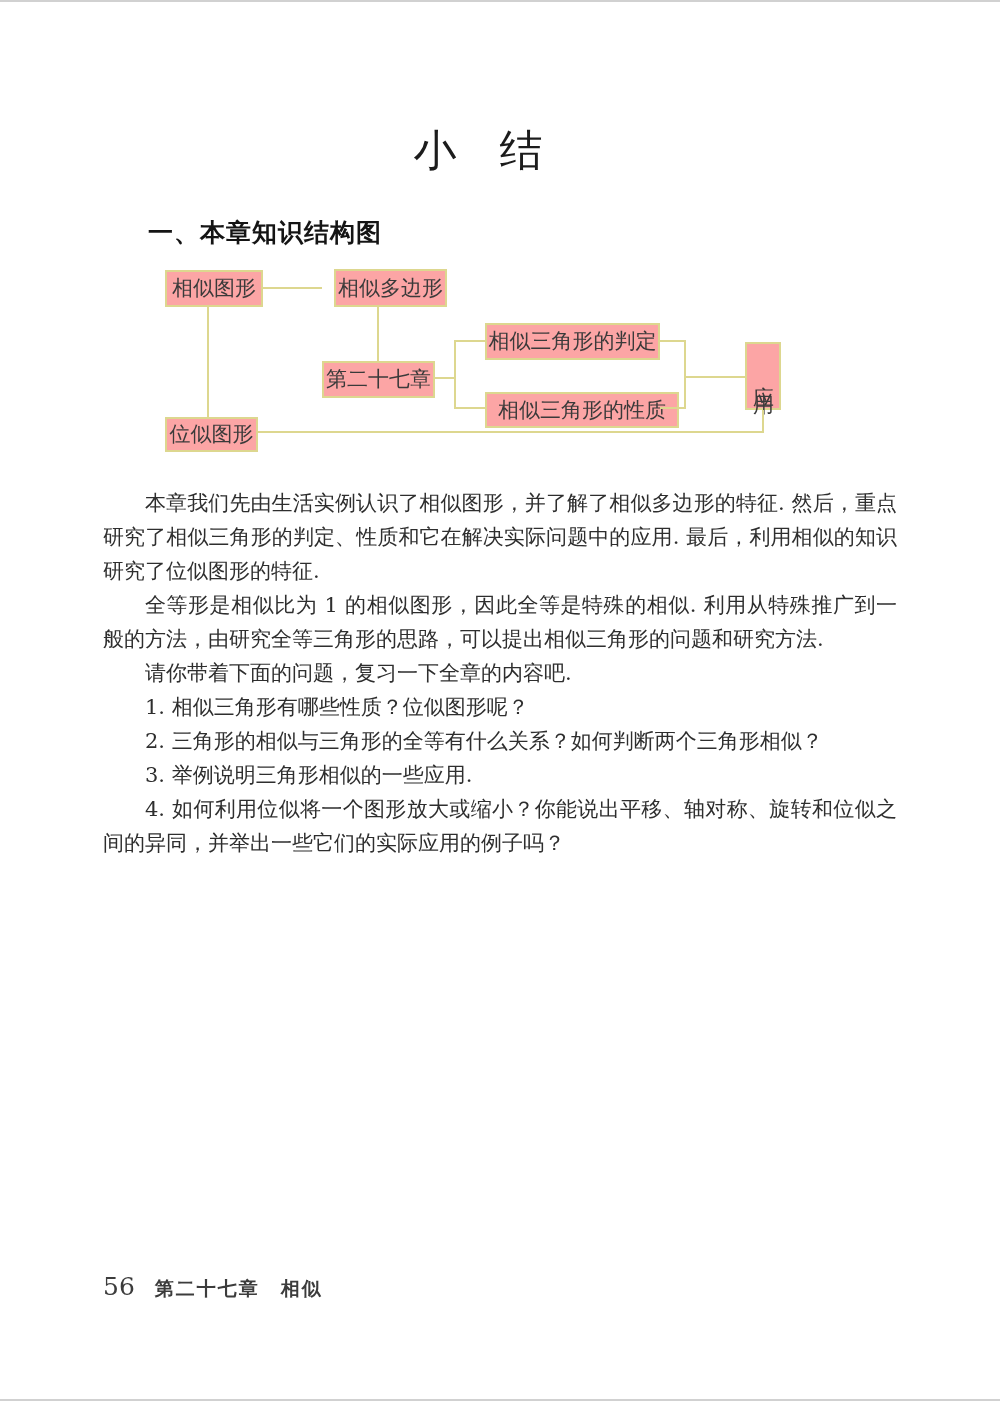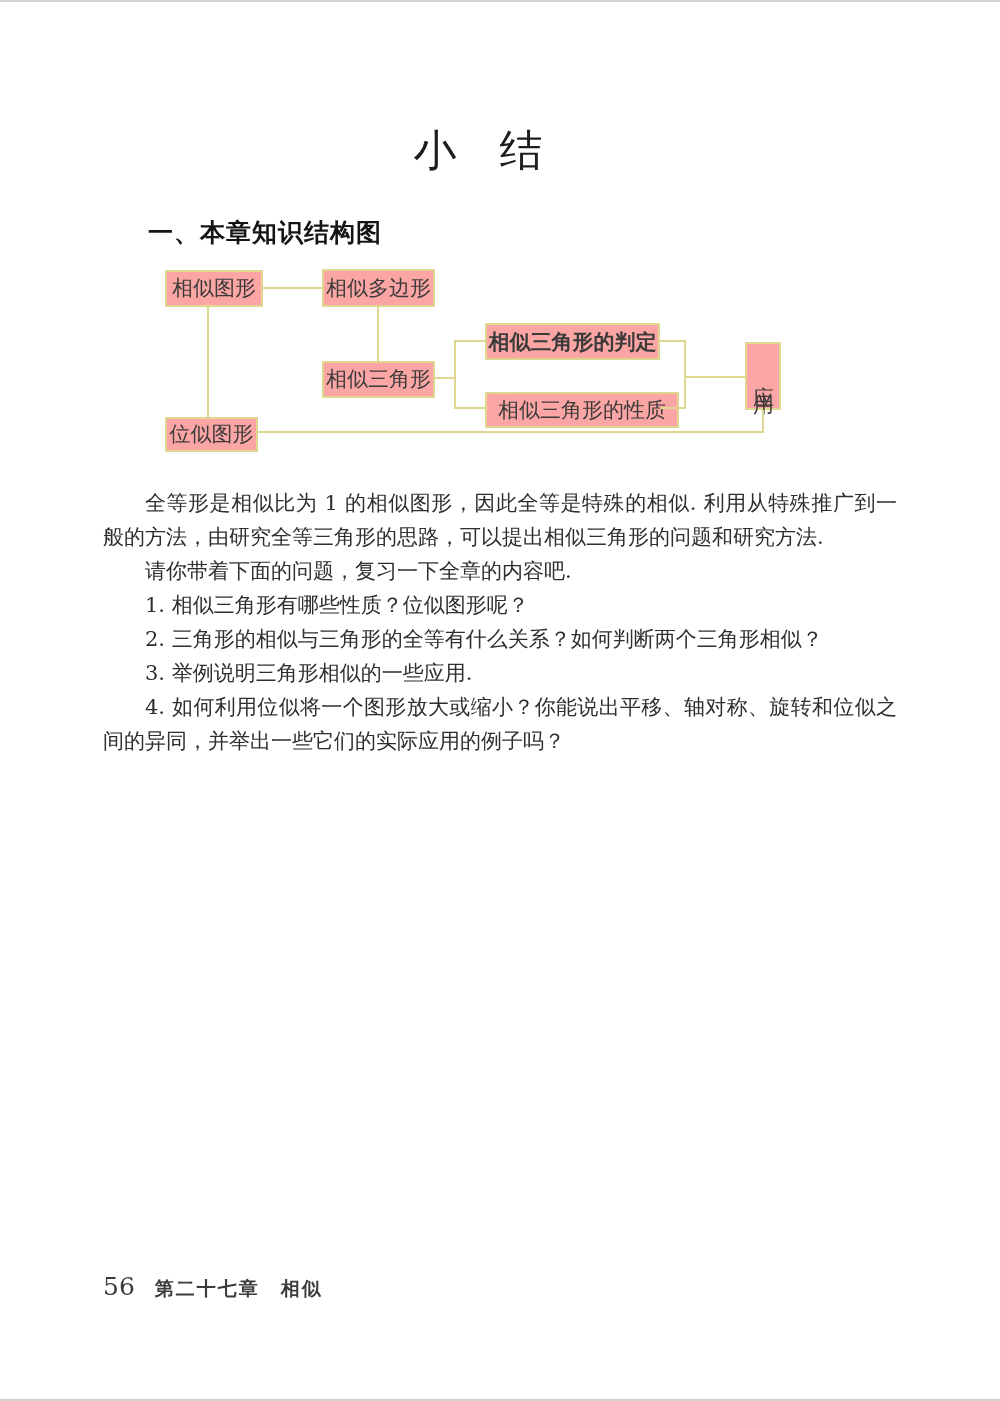--- a/index.html
+++ b/index.html
@@ -38,23 +38,23 @@
   .dbox{
     position:absolute;border:2px solid var(--line-col);
     background:#fca5a5;
     display:flex;align-items:center;justify-content:center;
     font-size:21px;color:#3a3a3a;line-height:1;
     white-space:nowrap;
   }
   .dline{position:absolute;background:var(--line-col);}
 
   .node-similar-figures{left:165px;top:270px;width:98px;height:37px;}
-  .node-similar-polygons{left:322px;top:269px;width:113px;height:38px;}
+  .node-similar-polygons{left:334px;top:269px;width:113px;height:38px;}
   .node-similar-triangles{left:322px;top:361px;width:113px;height:37px;}
-  .node-triangle-criteria{left:485px;top:323px;width:175px;height:37px;font-weight:bold;}
+  .node-triangle-criteria{left:485px;top:323px;width:175px;height:37px;}
   .node-triangle-properties{left:485px;top:392px;width:194px;height:36px;}
   .node-application{
     left:745px;top:342px;width:36px;height:68px;
     writing-mode:vertical-rl;letter-spacing:10px;padding-top:6px;
   }
   .node-homothetic-figures{left:165px;top:417px;width:93px;height:35px;}
 
   .l1{left:263px;top:287px;width:59px;height:2px;}
   .l2{left:377px;top:307px;width:2px;height:55px;}
   .l3{left:207px;top:307px;width:2px;height:110px;}
@@ -100,21 +100,21 @@
 <div class="edge edge-top"></div>
 <div class="edge edge-bottom"></div>
 
 <h1 class="page-title">小　结</h1>
 
 <h2 class="sec-heading sec-heading-1">一、本章知识结构图</h2>
 
 <div class="diagram">
   <div class="dbox node-similar-figures">相似图形</div>
   <div class="dbox node-similar-polygons">相似多边形</div>
-  <div class="dbox node-similar-triangles">相似三角形</div>
+  <div class="dbox node-similar-triangles">第二十七章</div>
   <div class="dbox node-triangle-criteria">相似三角形的判定</div>
   <div class="dbox node-triangle-properties">相似三角形的性质</div>
   <div class="dbox node-application">应用</div>
   <div class="dbox node-homothetic-figures">位似图形</div>
 
   <div class="dline l1"></div>
   <div class="dline l2"></div>
   <div class="dline l3"></div>
   <div class="dline l4a"></div>
   <div class="dline l4b"></div>
@@ -122,20 +122,21 @@
   <div class="dline l4d"></div>
   <div class="dline l5a"></div>
   <div class="dline l5b"></div>
   <div class="dline l5c"></div>
   <div class="dline l5d"></div>
   <div class="dline l6a"></div>
   <div class="dline l6b"></div>
 </div>
 
 <div class="content">
+  <p class="para">本章我们先由生活实例认识了相似图形，并了解了相似多边形的特征. 然后，重点研究了相似三角形的判定、性质和它在解决实际问题中的应用. 最后，利用相似的知识研究了位似图形的特征.</p>
   <p class="para">全等形是相似比为 1 的相似图形，因此全等是特殊的相似. 利用从特殊推广到一般的方法，由研究全等三角形的思路，可以提出相似三角形的问题和研究方法.</p>
   <p class="para">请你带着下面的问题，复习一下全章的内容吧.</p>
   <p class="para">1. 相似三角形有哪些性质？位似图形呢？</p>
   <p class="para">2. 三角形的相似与三角形的全等有什么关系？如何判断两个三角形相似？</p>
   <p class="para">3. 举例说明三角形相似的一些应用.</p>
   <p class="para">4. 如何利用位似将一个图形放大或缩小？你能说出平移、轴对称、旋转和位似之间的异同，并举出一些它们的实际应用的例子吗？</p>
 </div>
 
 <div class="footer">
   <span class="page-num">56</span>

